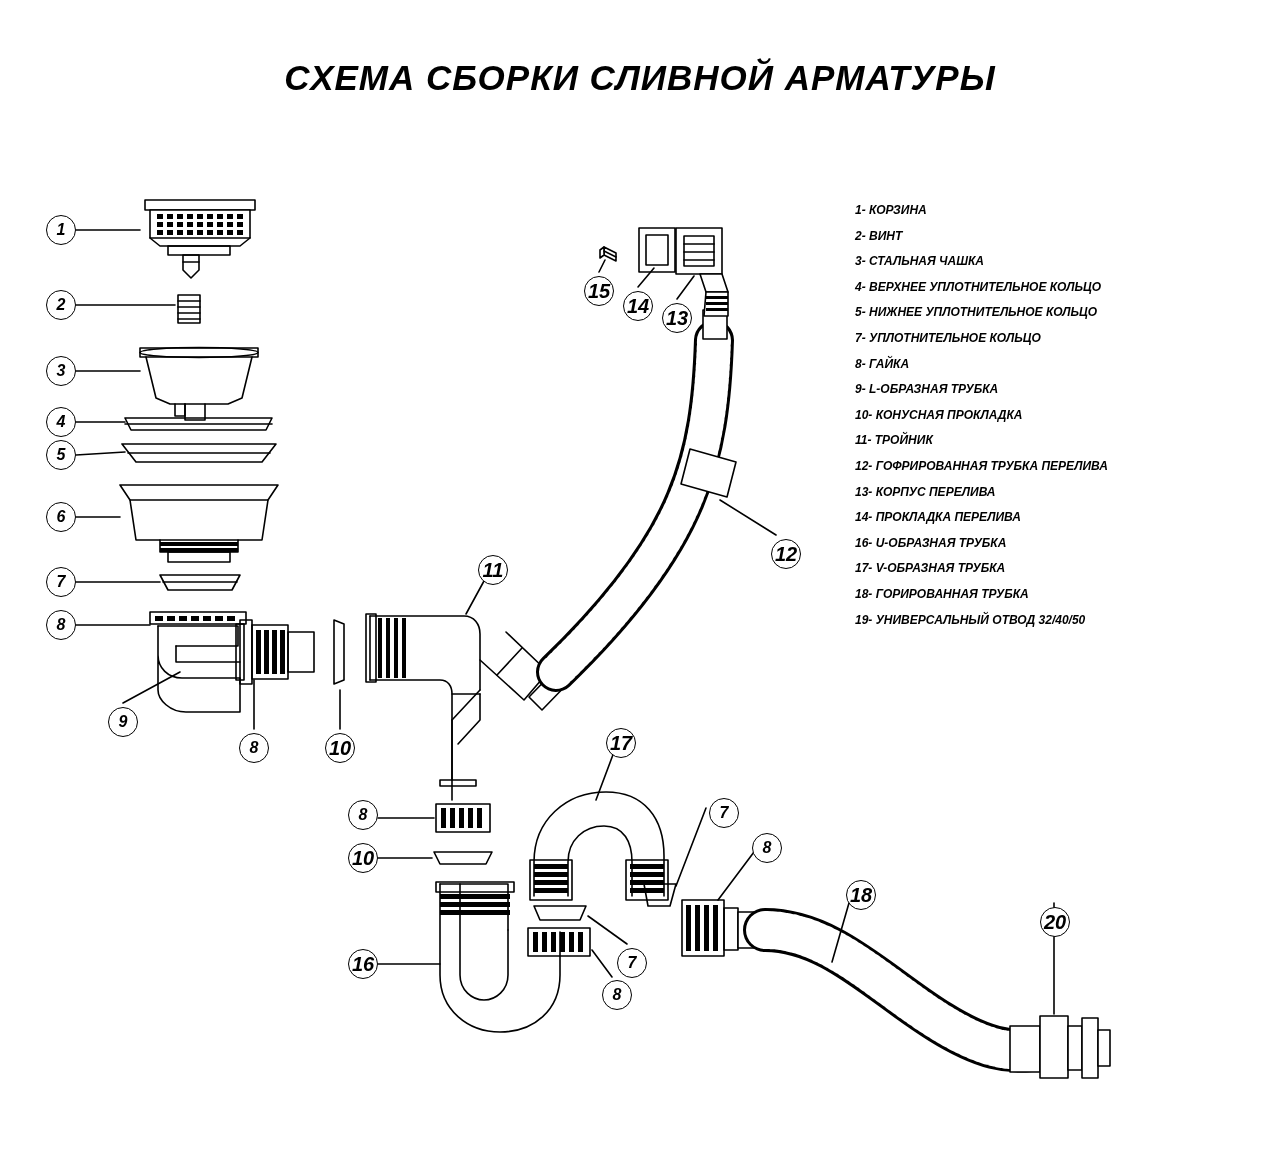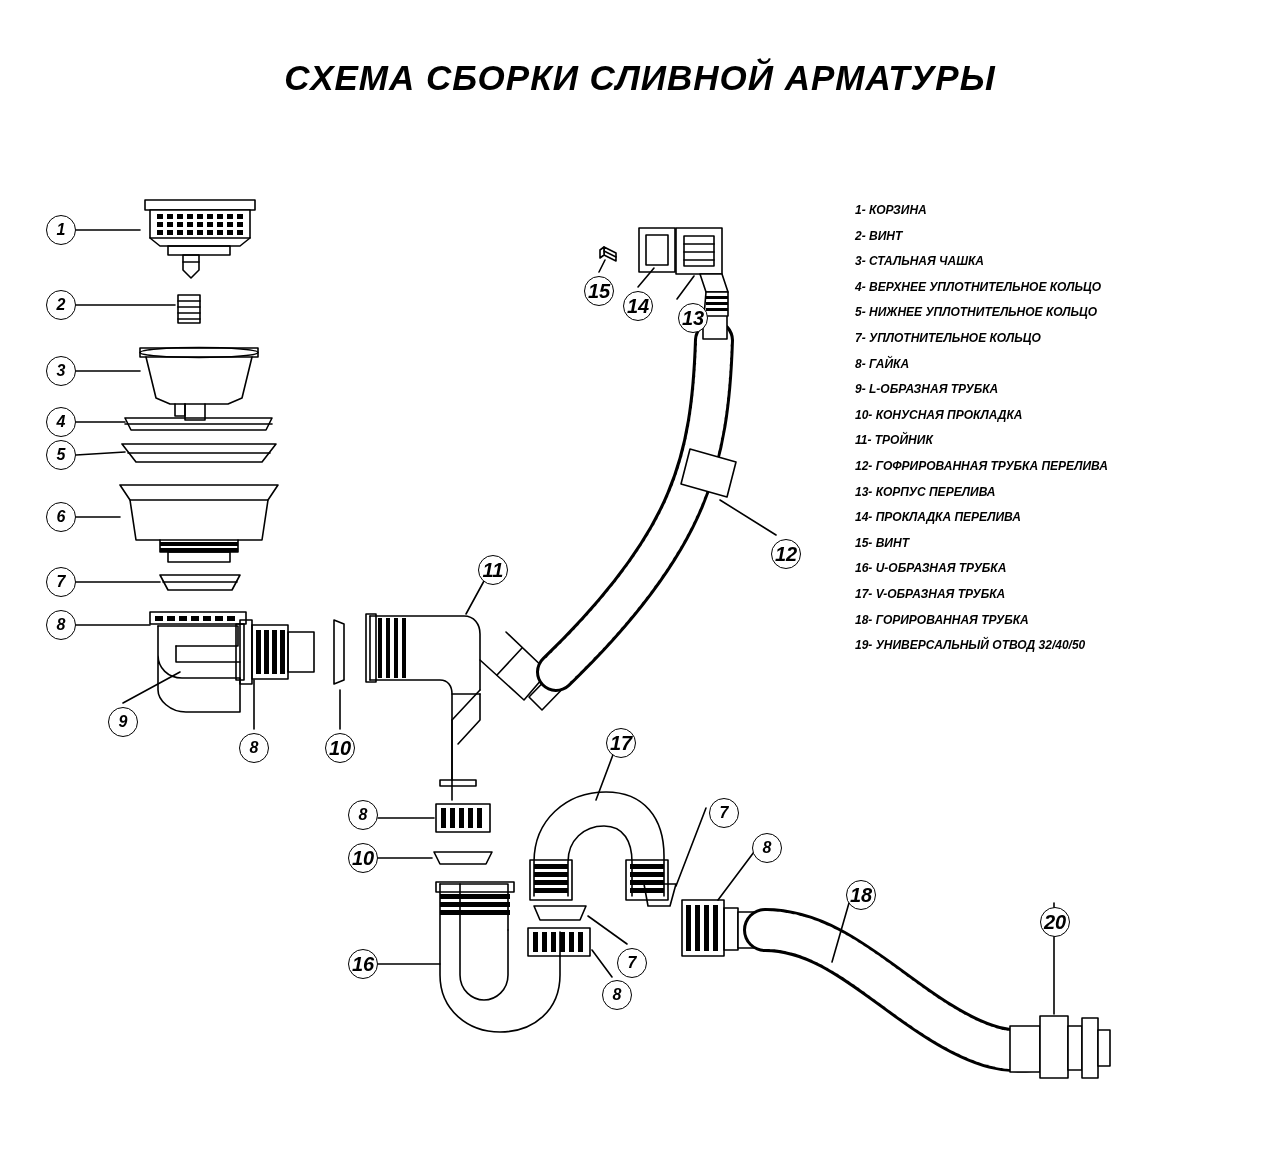--- a/index.html
+++ b/index.html
@@ -339,21 +339,21 @@
     <div class="callout" style="left:46px;  top:440px;">5</div>
     <div class="callout" style="left:46px;  top:502px;">6</div>
     <div class="callout" style="left:46px;  top:567px;">7</div>
     <div class="callout" style="left:46px;  top:610px;">8</div>
     <div class="callout" style="left:108px; top:707px;">9</div>
     <div class="callout" style="left:239px; top:733px;">8</div>
     <div class="callout small-num" style="left:325px; top:733px;">10</div>
     <div class="callout small-num" style="left:478px; top:555px;">11</div>
     <div class="callout small-num" style="left:584px; top:276px;">15</div>
     <div class="callout small-num" style="left:623px; top:291px;">14</div>
-    <div class="callout small-num" style="left:662px; top:303px;margin-left:16px;">13</div>
+    <div class="callout small-num" style="left:662px; top:303px;">13</div>
     <div class="callout small-num" style="left:771px; top:539px;">12</div>
     <div class="callout" style="left:348px; top:800px;">8</div>
     <div class="callout small-num" style="left:348px; top:843px;">10</div>
     <div class="callout small-num" style="left:348px; top:949px;">16</div>
     <div class="callout small-num" style="left:606px; top:728px;">17</div>
     <div class="callout" style="left:709px; top:798px;">7</div>
     <div class="callout" style="left:752px; top:833px;">8</div>
     <div class="callout" style="left:617px; top:948px;">7</div>
     <div class="callout" style="left:602px; top:980px;">8</div>
     <div class="callout small-num" style="left:846px; top:880px;">18</div>
@@ -367,20 +367,19 @@
     <div class="legend-item">4- ВЕРХНЕЕ УПЛОТНИТЕЛЬНОЕ КОЛЬЦО</div>
     <div class="legend-item">5- НИЖНЕЕ УПЛОТНИТЕЛЬНОЕ КОЛЬЦО</div>
     <div class="legend-item">7- УПЛОТНИТЕЛЬНОЕ КОЛЬЦО</div>
     <div class="legend-item">8- ГАЙКА</div>
     <div class="legend-item">9- L-ОБРАЗНАЯ ТРУБКА</div>
     <div class="legend-item">10- КОНУСНАЯ ПРОКЛАДКА</div>
     <div class="legend-item">11- ТРОЙНИК</div>
     <div class="legend-item">12- ГОФРИРОВАННАЯ ТРУБКА ПЕРЕЛИВА</div>
     <div class="legend-item">13- КОРПУС ПЕРЕЛИВА</div>
     <div class="legend-item">14- ПРОКЛАДКА ПЕРЕЛИВА</div>
-    <div class="legend-item">15- ВИНТ</div>
     <div class="legend-item">16- U-ОБРАЗНАЯ ТРУБКА</div>
     <div class="legend-item">17- V-ОБРАЗНАЯ ТРУБКА</div>
     <div class="legend-item">18- ГОРИРОВАННАЯ ТРУБКА</div>
     <div class="legend-item">19- УНИВЕРСАЛЬНЫЙ ОТВОД 32/40/50</div>
   </div>
 
 </div>
 
 </body></html>

